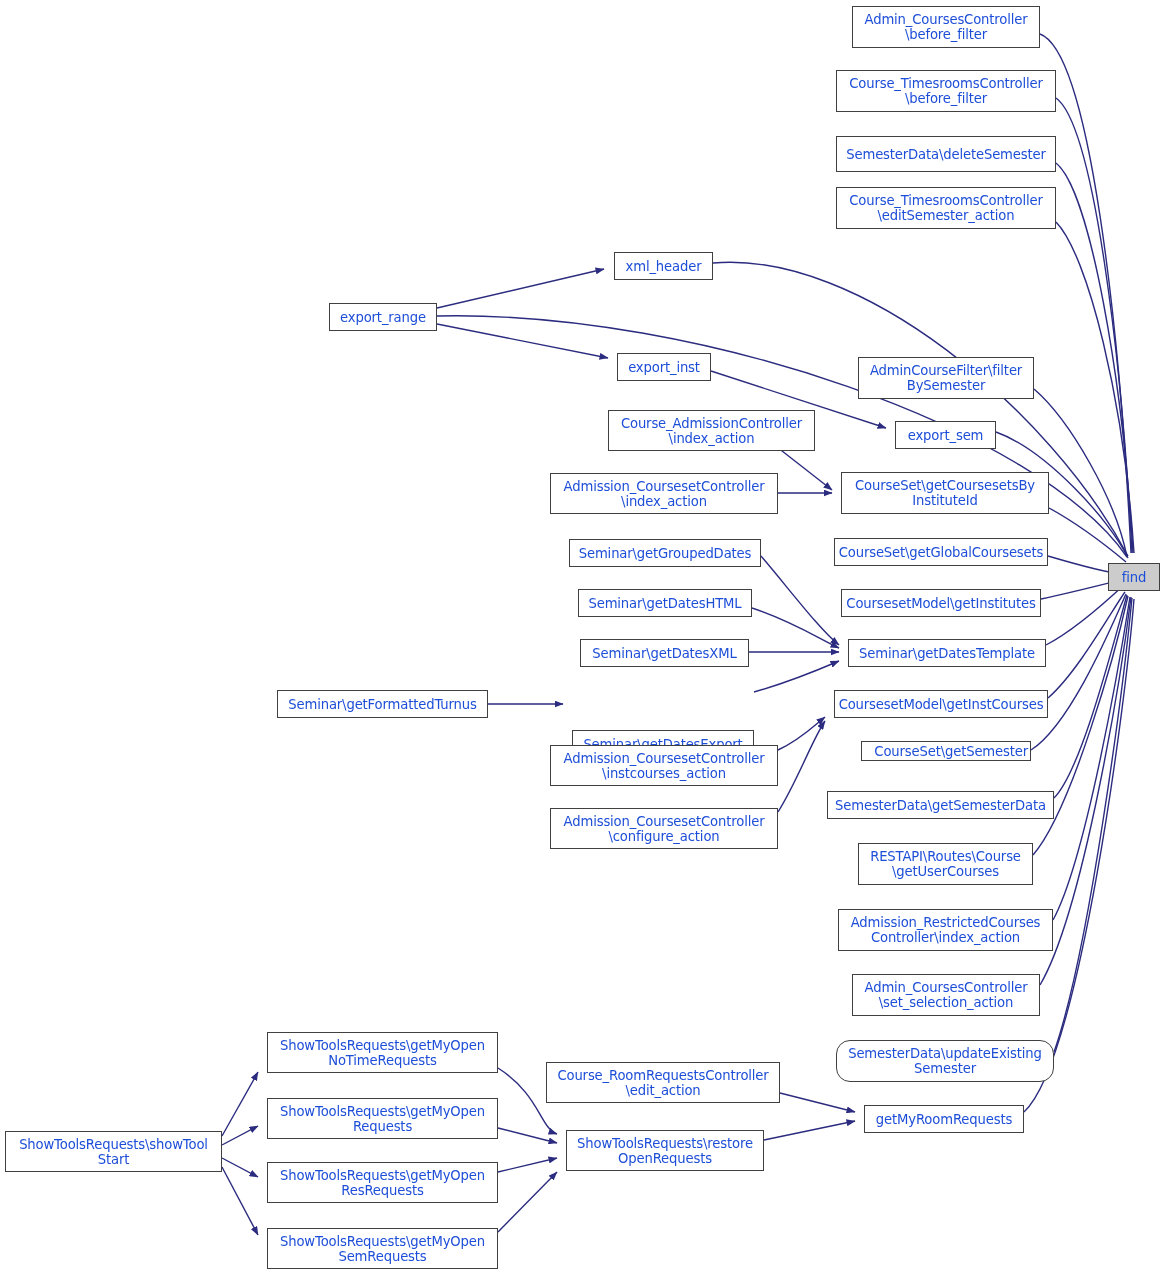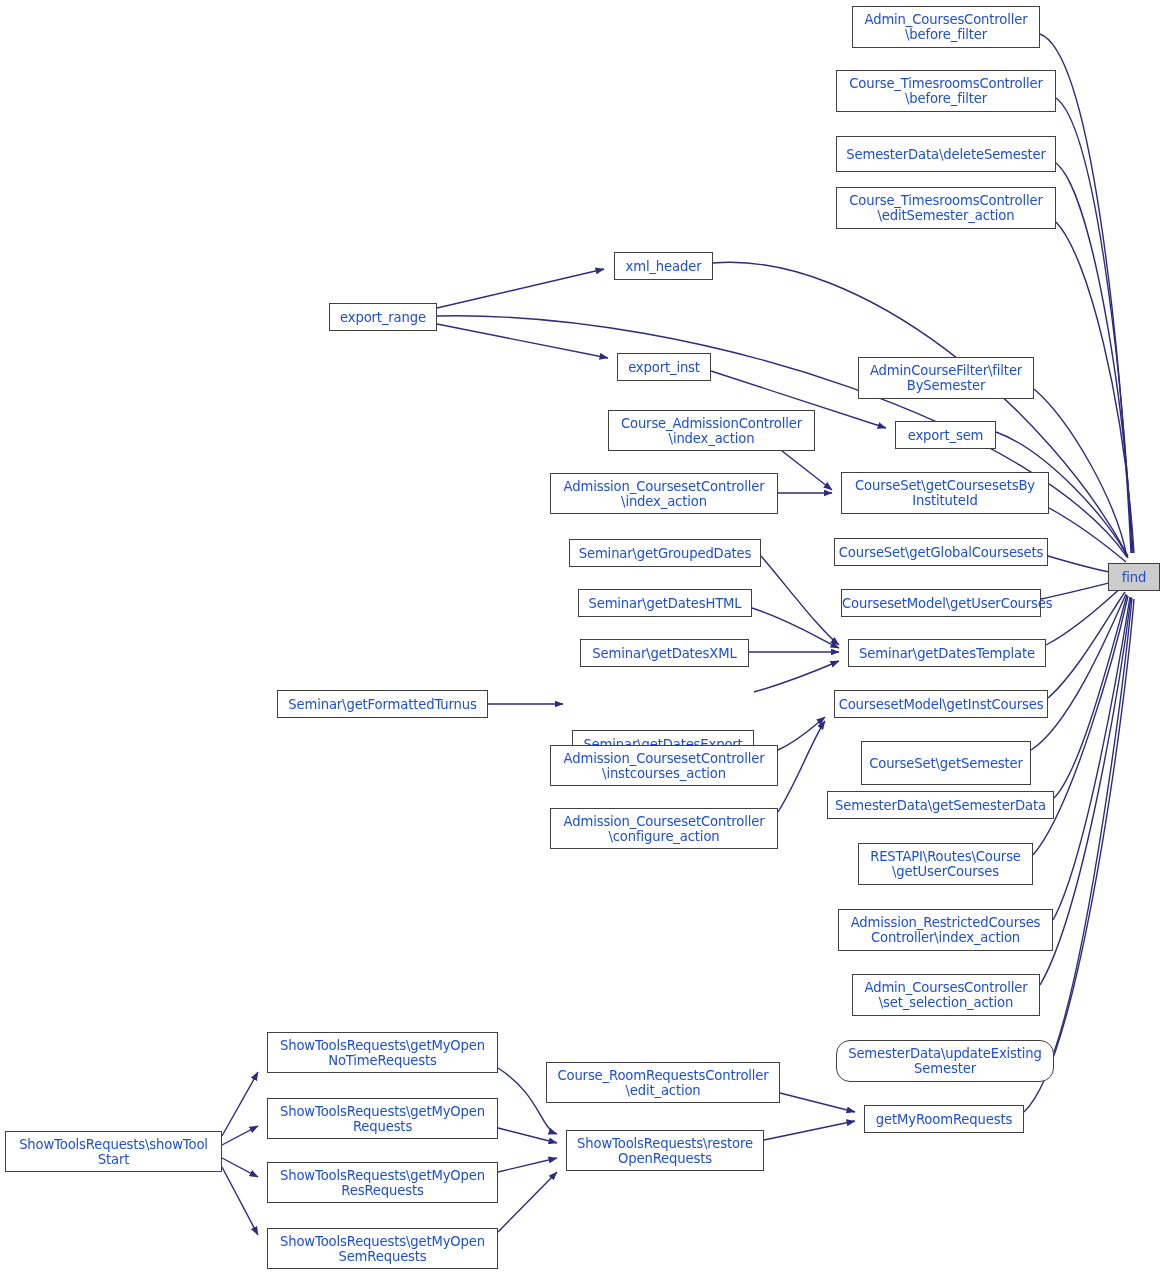--- a/index.html
+++ b/index.html
@@ -121,27 +121,27 @@
       <div class="node" style="left: 561px; top: 410px; width: 207px; height: 41px; margin-left: 47px;"><span>Course_AdmissionController
 \index_action</span></div>
       <div class="node" style="left: 550px; top: 473px; width: 228px; height: 41px;"><span>Admission_CoursesetController
 \index_action</span></div>
       <div class="node" style="left: 841px; top: 472px; width: 208px; height: 42px;"><span>CourseSet\getCoursesetsBy
 InstituteId</span></div>
       <div class="node" style="left: 569px; top: 539px; width: 192px; height: 28px;"><span>Seminar\getGroupedDates</span></div>
       <div class="node" style="left: 834px; top: 538px; width: 214px; height: 28px;"><span>CourseSet\getGlobalCoursesets</span></div>
       <div class="node highlight" style="left: 1108px; top: 563px; width: 52px; height: 28px;"><span>find</span></div>
       <div class="node" style="left: 578px; top: 589px; width: 174px; height: 28px;"><span>Seminar\getDatesHTML</span></div>
-      <div class="node" style="left: 841px; top: 589px; width: 200px; height: 28px;"><span>CoursesetModel\getUserCourses</span></div>
+      <div class="node" style="left: 841px; top: 589px; width: 200px; height: 28px;"><span>CoursesetModel\getInstitutes</span></div>
       <div class="node" style="left: 580px; top: 639px; width: 169px; height: 28px;"><span>Seminar\getDatesXML</span></div>
       <div class="node" style="left: 848px; top: 639px; width: 198px; height: 28px;"><span>Seminar\getDatesTemplate</span></div>
       <div class="node" style="left: 277px; top: 690px; width: 211px; height: 28px;"><span>Seminar\getFormattedTurnus</span></div>
       <div class="node" style="left: 572px; top: 730px; width: 182px; height: 28px;"><span>Seminar\getDatesExport</span></div>
       <div class="node" style="left: 834px; top: 690px; width: 214px; height: 28px;"><span>CoursesetModel\getInstCourses</span></div>
-      <div class="node" style="left: 861px; top: 741px; width: 170px; height: 44px;"><span>CourseSet\getSemester</span></div>
+      <div class="node" style="left: 861px; top: 741px; width: 170px; height: 20px; text-align: right;"><span>CourseSet\getSemester</span></div>
       <div class="node" style="left: 550px; top: 745px; width: 228px; height: 41px;"><span>Admission_CoursesetController
 \instcourses_action</span></div>
       <div class="node" style="left: 827px; top: 791px; width: 227px; height: 28px; text-align: center;"><span>SemesterData\getSemesterData</span></div>
       <div class="node" style="left: 550px; top: 808px; width: 228px; height: 41px;"><span>Admission_CoursesetController
 \configure_action</span></div>
       <div class="node" style="left: 858px; top: 843px; width: 175px; height: 42px; justify-content: flex-end;"><span>RESTAPI\Routes\Course
 \getUserCourses</span></div>
       <div class="node" style="left: 838px; top: 909px; width: 215px; height: 42px;"><span>Admission_RestrictedCourses
 Controller\index_action</span></div>
       <div class="node" style="left: 852px; top: 974px; width: 188px; height: 42px;"><span>Admin_CoursesController

